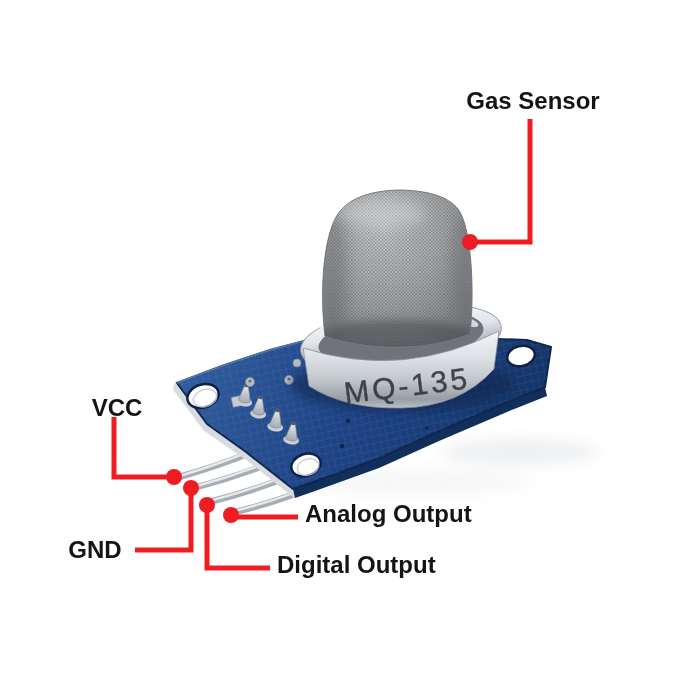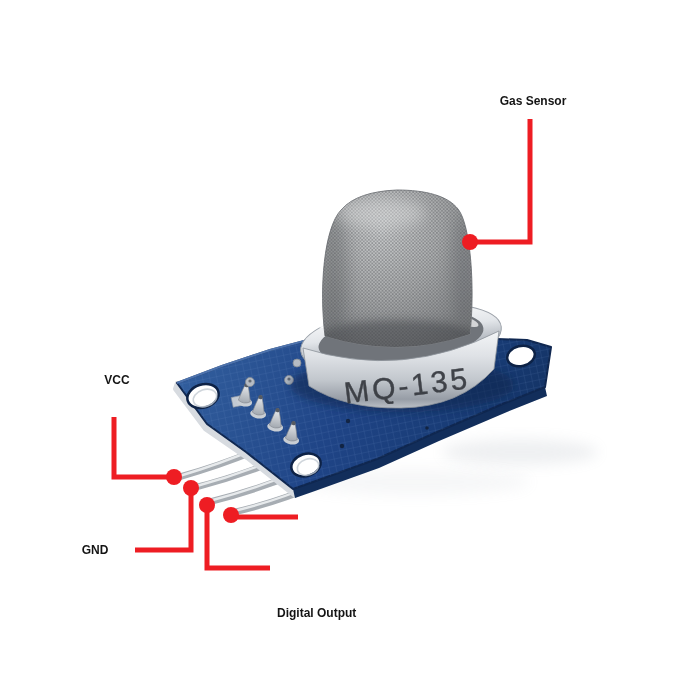--- a/index.html
+++ b/index.html
@@ -2,21 +2,21 @@
 <html><head>
 <meta charset="utf-8">
 <style>
   html,body{margin:0;padding:0;background:#fff;}
   #stage{
     position:relative;width:700px;height:700px;background:#ffffff;overflow:hidden;
     font-family:"Liberation Sans","DejaVu Sans",sans-serif;
   }
   #scene{position:absolute;left:0;top:0;}
   .callout-label{
-    position:absolute;color:#141414;font-weight:700;font-size:12px;
+    position:absolute;color:#141414;font-weight:700;font-size:24px;
     white-space:nowrap;line-height:1;user-select:none;
   }
   .center-anchor{transform:translate(-50%,-50%);}
   .left-anchor{transform:translate(0,-50%);}
 </style>
 </head>
 <body>
 
 <div id="stage">
 
@@ -191,19 +191,20 @@
       <path d="M207 509 L207 568 L270 568" stroke="#ee1d23" stroke-width="5"></path>
       <circle cx="207" cy="505" r="8" fill="#ee1d23" stroke="none"></circle>
 
       <path d="M231 517 L298 517" stroke="#ee1d23" stroke-width="5"></path>
       <circle cx="231" cy="515" r="8" fill="#ee1d23" stroke="none"></circle>
     </g>
   </svg>
 
   <div class="callout-label center-anchor" style="left:533px;top:101px;">Gas Sensor</div>
 
-  <div class="callout-label center-anchor" style="left:117px;top:380px;">VCC</div>
+  <div class="callout-label center-anchor" style="left:117px;top:408px;">VCC</div>
 
   <div class="callout-label center-anchor" style="left:95px;top:550px;">GND</div>
 
-
-  <div class="callout-label left-anchor" style="left:277px;top:565px;margin-top:48px;">Digital Output</div>
+  <div class="callout-label left-anchor" style="left:305px;top:514px;">Analog Output</div>
+
+  <div class="callout-label left-anchor" style="left:277px;top:565px;">Digital Output</div>
 </div>
 
 </body></html>

